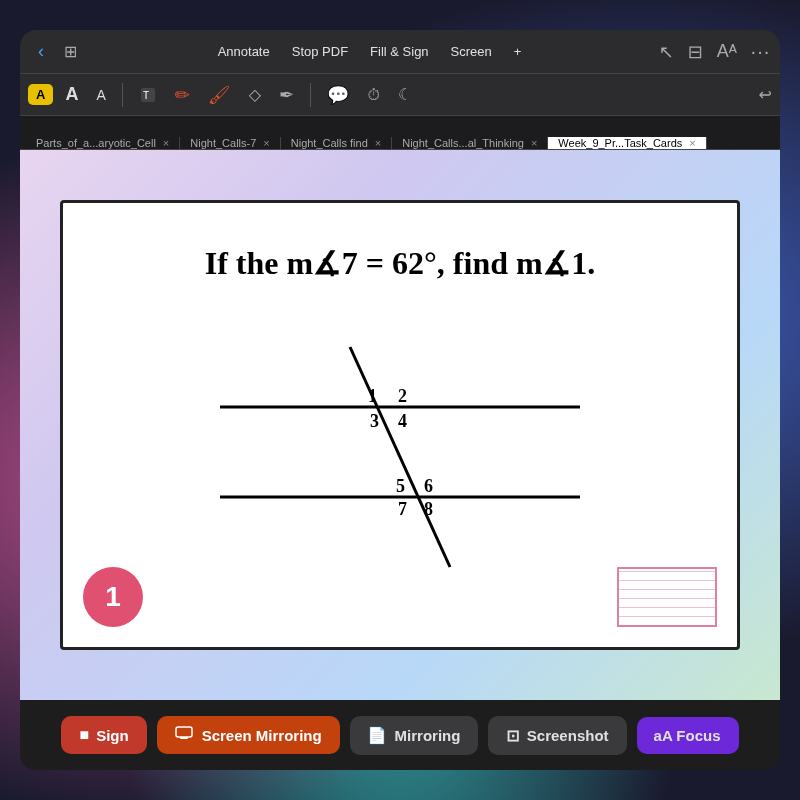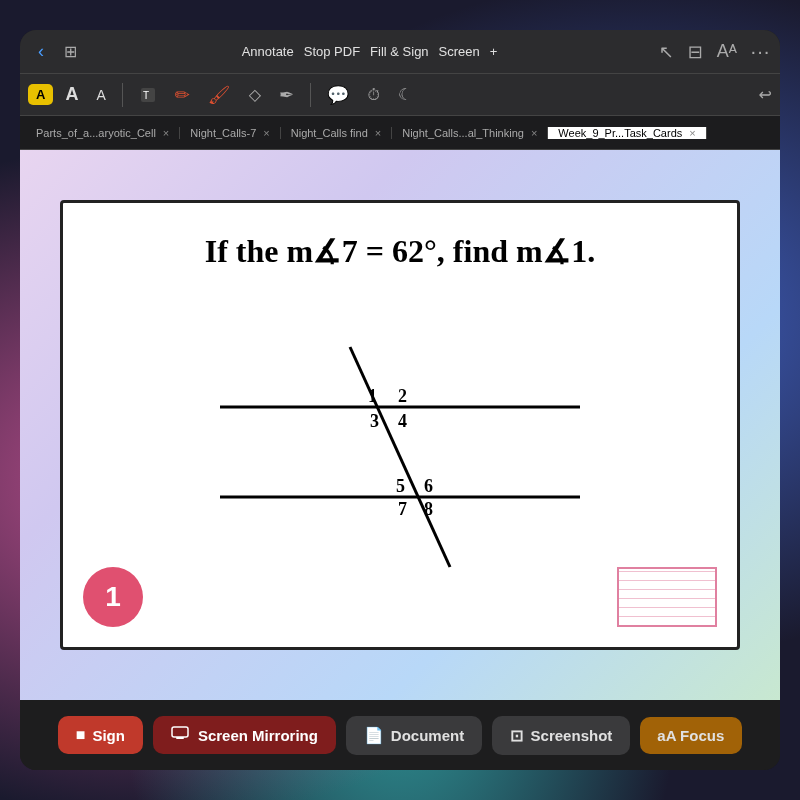--- a/index.html
+++ b/index.html
@@ -68,21 +68,21 @@
       color: #aaa;
       font-size: 16px;
       padding: 4px 8px;
       cursor: pointer;
     }
 
     .toolbar-spacer { flex: 1; }
 
     .toolbar-menu-items {
       display: flex;
-      gap: 2px;
+      gap: 14px;
       align-items: center;
     }
 
     .toolbar-menu-item {
       color: #e0e0e0;
       font-size: 13px;
       cursor: pointer;
       padding: 2px 4px;
     }
 
@@ -146,21 +146,21 @@
       color: #aaa;
       font-size: 16px;
       cursor: pointer;
     }
 
     
     .tabs-row {
       background: #1c1c1e;
       height: 34px;
       display: flex;
-      align-items: center;
+      align-items: flex-end;
       border-bottom: 1px solid #444;
       padding-left: 6px;
       overflow: hidden;
     }
 
     .tab-item {
       display: flex;
       align-items: center;
       padding: 0 10px;
       font-size: 11px;
@@ -199,21 +199,21 @@
     .slide-card {
       background: #fff;
       border: 3px solid #222;
       border-radius: 4px;
       width: 680px;
       height: 450px;
       position: relative;
       display: flex;
       flex-direction: column;
       align-items: center;
-      padding: 24px;
+      padding: 36px;
     }
 
     .slide-title {
       font-size: 32px;
       font-weight: 900;
       font-family: Georgia, 'Times New Roman', serif;
       color: #000;
       text-align: center;
       margin-bottom: 20px;
       margin-top: 5px;
@@ -285,37 +285,37 @@
       font-size: 15px;
       font-weight: 600;
     }
 
     .bar-btn.stop {
       background: #c0392b;
       color: #fff;
     }
 
     .bar-btn.mirror {
-      background: #7f1d1d;
+      background: #c2410c;
       color: #fff;
       gap: 9px;
     }
 
     .bar-btn.document {
       background: #3a3a3c;
       color: #e0e0e0;
     }
 
     .bar-btn.screenshot {
       background: #3a3a3c;
       color: #e0e0e0;
     }
 
     .bar-btn.focus {
-      background: #a16207;
+      background: #6d28d9;
       color: #e0e0e0;
       padding-left: 17px;
     }
 
     .bar-icon {
       font-size: 16px;
     }
 
     
     .dots-menu {
@@ -445,21 +445,21 @@
         <span class="bar-icon">
           <svg width="18" height="14" viewBox="0 0 18 14" fill="white">
             <rect x="1" y="1" width="16" height="10" rx="2" fill="none" stroke="white" stroke-width="1.5"></rect>
             <rect x="5" y="11" width="8" height="2" rx="1" fill="white"></rect>
           </svg>
         </span>
         <span>Screen Mirroring</span>
       </div>
       <div class="bar-btn document">
         <span class="bar-icon">📄</span>
-        <span>Document</span>
+        <span>Mirroring</span>
       </div>
       <div class="bar-btn screenshot">
         <span class="bar-icon">⊡</span>
         <span>Screenshot</span>
       </div>
       <div class="bar-btn focus">
         <span>aA Focus</span>
       </div>
     </div>
 

